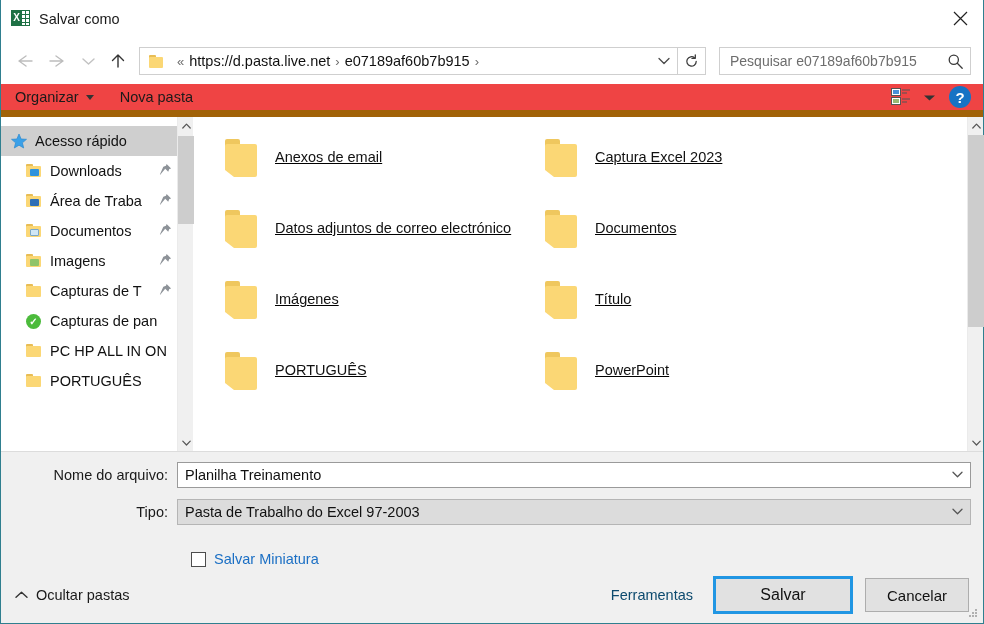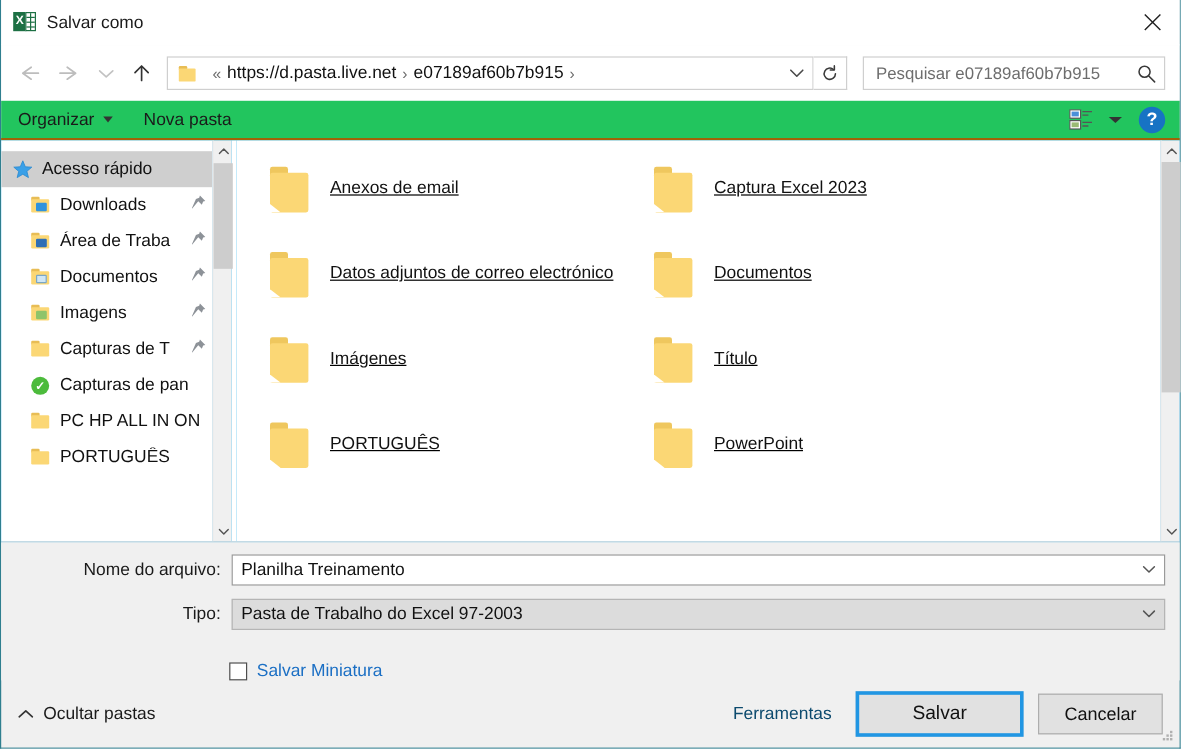--- a/index.html
+++ b/index.html
@@ -116,22 +116,22 @@
     display: flex; align-items: center; padding: 0 6px 0 10px;
   }
   .searchbox .ph {
     font-size: 14px; color: #6d6d6d; flex: 1 1 auto;
     white-space: nowrap; overflow: hidden;
   }
 
   
   .toolbar {
     height: 33px; min-height: 33px;
-    background: #22c55e;
-    border-bottom: 2px solid #a16207;
+    background: #ef4444;
+    border-bottom: 7px solid #a16207;
     display: flex; align-items: center;
     padding: 0 12px 0 14px;
   }
   .tb-item {
     font-size: 14.5px; color: #1a1a1a;
     display: flex; align-items: center; gap: 7px;
     cursor: pointer; margin-right: 26px;
   }
   .caret-dn {
     width: 0; height: 0; border-left: 4px solid transparent;
@@ -245,22 +245,22 @@
   
   .form {
     background: #f0f0f0; flex: none;
     padding: 0;
   }
   .frow {
     display: flex; align-items: center;
     height: 29px; margin-top: 8px;
   }
   .flbl {
-    width: 156px; text-align: right; padding-right: 9px;
-    font-size: 14.5px; color: #1a1a1a; flex: none; margin-left: 36px;
+    width: 176px; text-align: right; padding-right: 9px;
+    font-size: 14.5px; color: #1a1a1a; flex: none;
   }
   .fctl {
     flex: 1 1 auto; margin-right: 12px; height: 26px;
     border: 1px solid #9a9a9a; background: #fff;
     display: flex; align-items: center; padding-left: 7px;
     cursor: text;
   }
   .fctl.disabled { background: #dcdcdc; border-color: #b5b5b5; cursor: default; }
   .fctl .val { font-size: 14.5px; color: #111; flex: 1 1 auto; }
   .fctl .dd {

